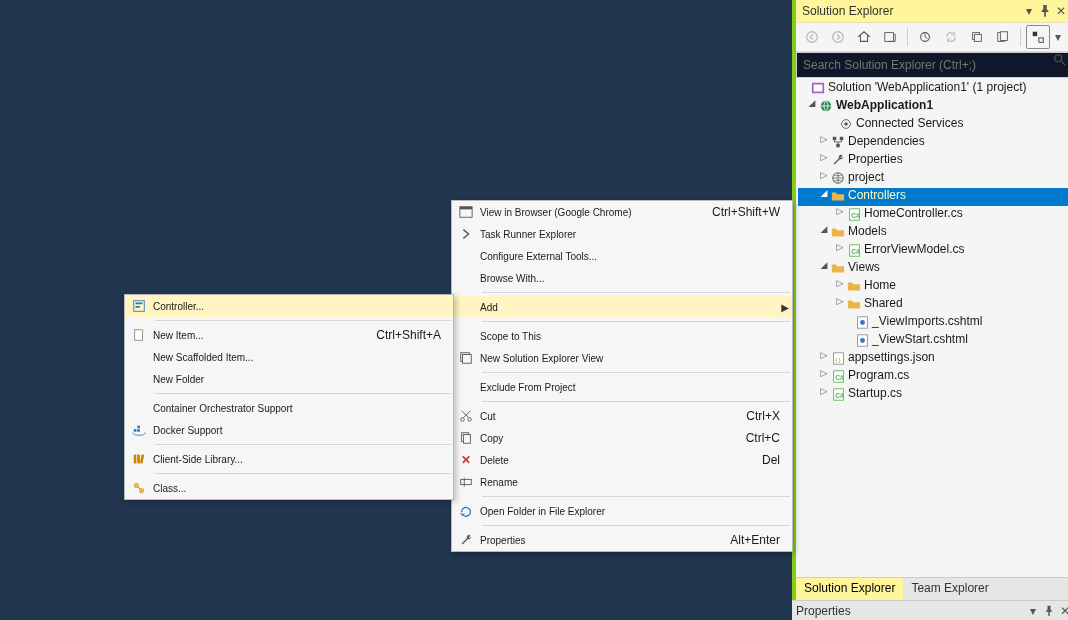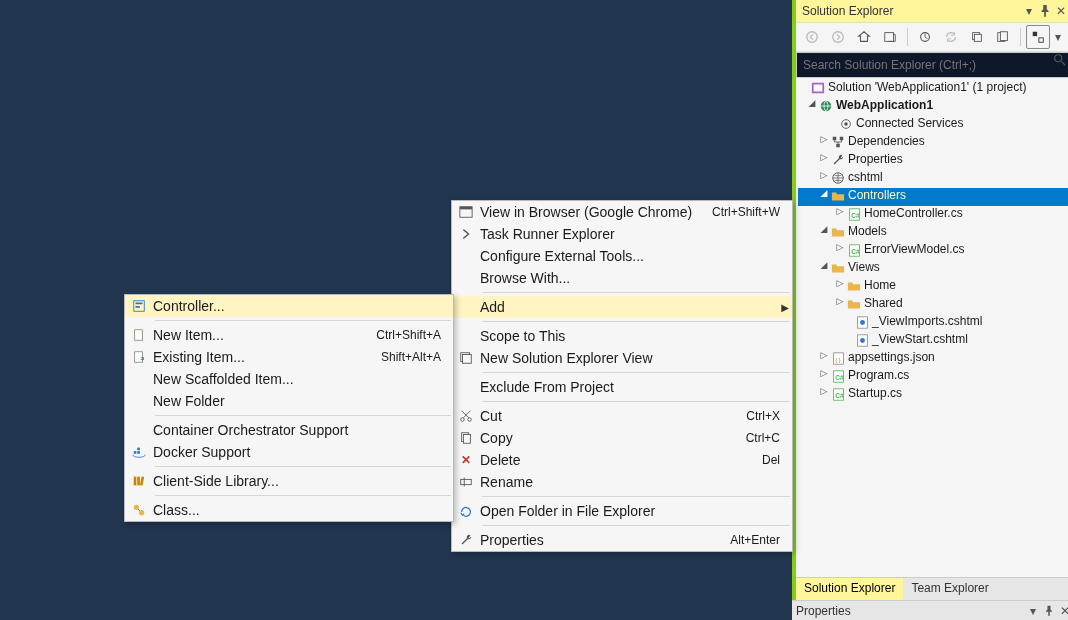--- a/index.html
+++ b/index.html
@@ -33,21 +33,21 @@
   .se-tab.active{background:#fff59b;color:#000}
   
   .props{position:absolute;left:792px;top:600px;width:276px;height:20px;background:#e6e6e6;border-top:1px solid #ccc;display:flex;align-items:center;padding:0 4px}
   .props .t{flex:1;font-size:12px;color:#333}
   .props .ctrl{width:14px;height:14px;margin-left:2px;display:flex;align-items:center;justify-content:center;color:#555}
   
   .ctx{position:absolute;background:#f6f6f6;border:1px solid #b9b9b9;box-shadow:2px 2px 6px rgba(0,0,0,0.25)}
   .ctx .row{display:flex;align-items:center;height:22px;color:#1a1a1a;cursor:pointer}
   .ctx .row.highlight{background:#fff4c2}
   .ctx .row .gutter{width:28px;display:flex;align-items:center;justify-content:center}
-  .ctx .row .txt{flex:1;font-size:14px}
+  .ctx .row .txt{flex:1;font-size:10px}
   .ctx .row .kb{padding-right:12px;font-size:12px;color:#1a1a1a}
   .ctx .row .sub{width:14px;text-align:center;font-size:10px;color:#333}
   .ctx .sep{height:1px;background:#d6d6d6;margin:3px 2px 3px 30px}
   .ctx1{left:451px;top:200px;width:340px}
   .ctx2{left:124px;top:294px;width:328px}
 </style>
 </head>
 <body>
 
 <div class="workspace"></div>
@@ -181,21 +181,21 @@
         <span class="lbl">Properties</span>
       </div>
     <div class="node" style="padding-left:20px">
         <span class="arrow">▷</span>
         <span class="ic">
           <svg width="14" height="14" viewBox="0 0 16 16">
             <circle cx="8" cy="8" r="6" fill="none" stroke="#555"></circle>
             <path d="M2 8h12M8 2v12M3 4c3 2 7 2 10 0M3 12c3-2 7-2 10 0" stroke="#555" fill="none" stroke-width="0.8"></path>
           </svg>
         </span>
-        <span class="lbl">cshtml</span>
+        <span class="lbl">project</span>
       </div>
     <div class="node sel" style="padding-left:20px">
         <span class="arrow">◢</span>
         <span class="ic">
           <svg width="14" height="14" viewBox="0 0 16 16">
             <path d="M1 4h5l1 2h8v7H1z" fill="#e8b64a"></path>
           </svg>
         </span>
         <span class="lbl">Controllers</span>
       </div>
@@ -451,30 +451,20 @@
       <span class="gutter">
         <svg width="14" height="14" viewBox="0 0 16 16">
           <rect x="3" y="2" width="9" height="12" fill="#fff" stroke="#888"></rect>
           <path d="M11 1l3 3-3 0z" fill="#f0c040"></path>
         </svg>
       </span>
       <span class="txt">New Item...</span>
       <span class="kb">Ctrl+Shift+A</span>
     </div>
   <div class="row">
-      <span class="gutter">
-        <svg width="14" height="14" viewBox="0 0 16 16">
-          <rect x="3" y="2" width="9" height="12" fill="#fff" stroke="#888"></rect>
-          <path d="M10 8l3 3M13 8v3h-3" stroke="#2e8b57" fill="none"></path>
-        </svg>
-      </span>
-      <span class="txt">Existing Item...</span>
-      <span class="kb">Shift+Alt+A</span>
-    </div>
-  <div class="row">
       <span class="gutter"></span>
       <span class="txt">New Scaffolded Item...</span>
     </div>
   <div class="row">
       <span class="gutter"></span>
       <span class="txt">New Folder</span>
     </div>
   <div class="sep"></div>
   <div class="row">
       <span class="gutter"></span>

